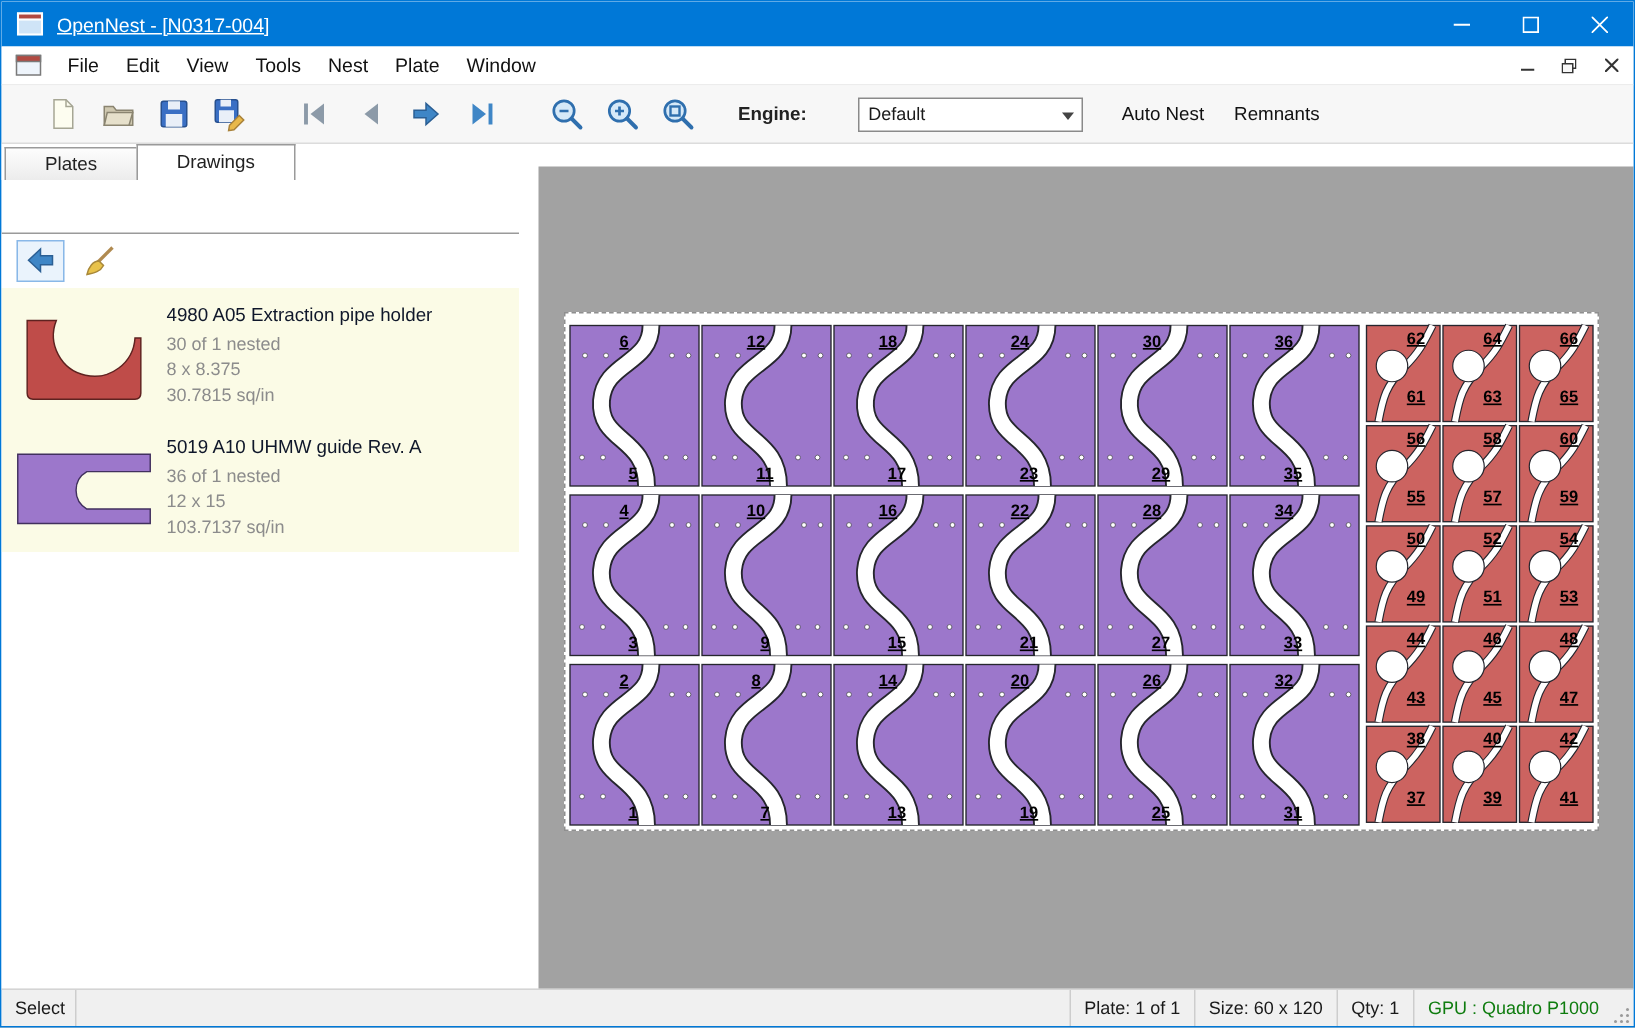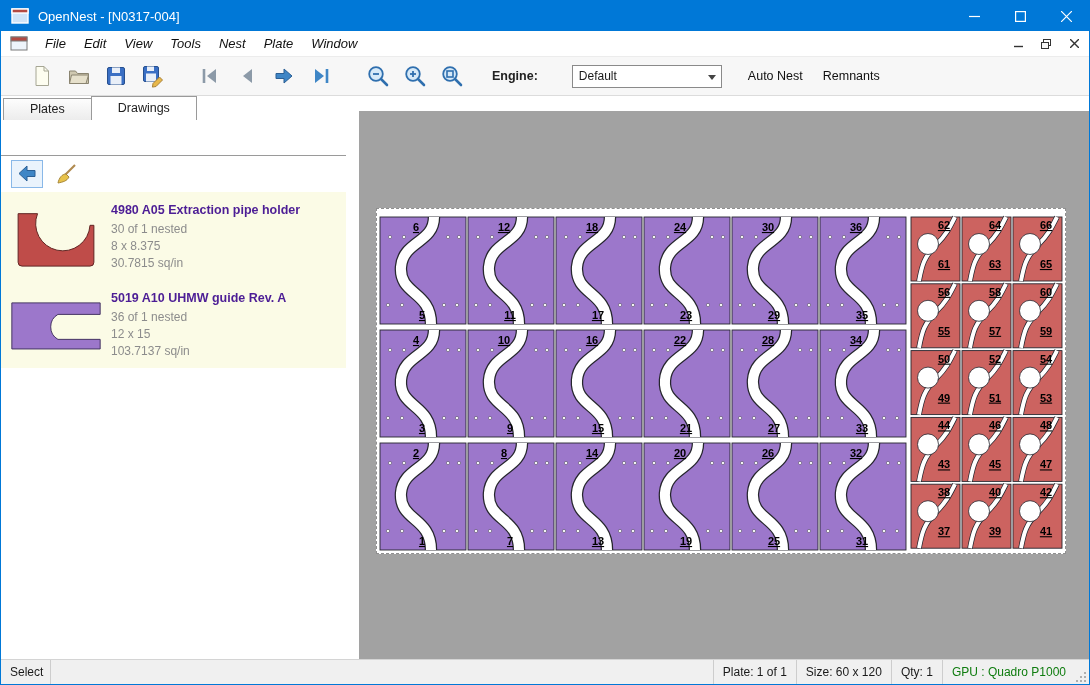--- a/index.html
+++ b/index.html
@@ -3,27 +3,27 @@
 <meta charset="utf-8">
 <style>
   * { box-sizing: border-box; margin: 0; padding: 0; }
   html,body { width:1090px; height:685px; }
   body { font-family: "Liberation Sans", sans-serif; font-size: 12px; color:#1a1a1a; background:#fff; }
   .window { position:relative; width:1090px; height:685px; border:1px solid #0078D7; display:flex; flex-direction:column; overflow:hidden; }
 
   
   .titlebar { height:30px; background:#0078D7; display:flex; align-items:center; flex:0 0 auto; }
   .titlebar .app-icon { width:18px; height:16px; margin:0 9px 0 10px; }
-  .titlebar .title { color:#fff; font-size:13px; }
+  .titlebar .title { color:#fff; font-size:13px;text-decoration:underline; }
   .titlebar .spacer { flex:1; }
   .cap-btn { width:46px; height:30px; display:flex; align-items:center; justify-content:center; cursor:default; }
   .cap-btn svg { display:block; }
 
   
-  .menubar { height:26px; background:#ffffff; display:flex; align-items:center; border-bottom:1px solid #ececec; flex:0 0 auto;font-style:italic; }
+  .menubar { height:26px; background:#ffffff; display:flex; align-items:center; border-bottom:1px solid #ececec; flex:0 0 auto; }
   .menubar .menu-win-icon { width:18px; height:15px; margin:0 8px 0 9px; }
   .menu-item { padding:0 9px; height:26px; line-height:26px; font-size:13px; color:#111; }
   .menubar .spacer { flex:1; }
   .mdi-btn { width:26px; height:22px; display:flex; align-items:center; justify-content:center; margin-right:2px; }
 
   
   .toolbar { height:39px; background:#f7f7f7; border-bottom:1px solid #dcdcdc; display:flex; align-items:center; padding-left:24px; flex:0 0 auto; }
   .tb-btn { width:34px; height:32px; display:flex; align-items:center; justify-content:center; margin-right:3px; border:1px solid transparent; }
   .tb-group { display:flex; align-items:center; margin-right:20px; }
   .engine-label { font-weight:bold; color:#222; margin-right:7px; font-size:12.5px; }
@@ -41,21 +41,21 @@
   .tab.active { height:24px; line-height:23px; background:#fff; z-index:2; }
   .panel-body { flex:1; border-top:1px solid #9a9a9a; margin-top:-1px; display:flex; flex-direction:column; background:#fff; overflow:hidden; }
   .panel-toolbar { height:36px; display:flex; align-items:center; padding-left:10px; background:#fff; }
   .pt-btn { width:32px; height:28px; display:flex; align-items:center; justify-content:center; margin-right:8px; border:1px solid transparent; }
   .pt-btn.selected { border:1px solid #89b8e8; background:#eaf3fc; }
 
   .drawing-list { flex:1; overflow:hidden; }
   .drawing-item { height:88px; background:#fbfbe6; display:flex; align-items:center; cursor:default; }
   .thumb-box { width:110px; display:flex; align-items:center; justify-content:center; flex:0 0 auto; }
   .item-text { flex:1; padding-top:2px; }
-  .item-title { font-weight:bold; font-size:12.5px; color:#4c1d95; margin-bottom:4px; }
+  .item-title { font-weight:normal; font-size:12.5px; color:#0f172a; margin-bottom:4px; }
   .item-sub { color:#8c8c8c; font-size:12px; line-height:17px; }
   .thumb-red-fill { fill:#bf4c49; stroke:#5e2220; stroke-width:1; }
   .thumb-purple-fill { fill:#9c77cb; stroke:#41305e; stroke-width:1; }
 
   
   .splitter { width:13px; background:#fff; flex:0 0 auto; }
   .canvas-col { flex:1; display:flex; flex-direction:column; min-width:0; }
   .canvas-topstrip { height:15px; background:#fff; flex:0 0 auto; }
   .nest-canvas { flex:1; background:#a2a2a2; position:relative; overflow:hidden; }
   .plate-svg { position:absolute; left:17px; top:97px; background:#fff; border:1px dashed #8f8f8f; }

